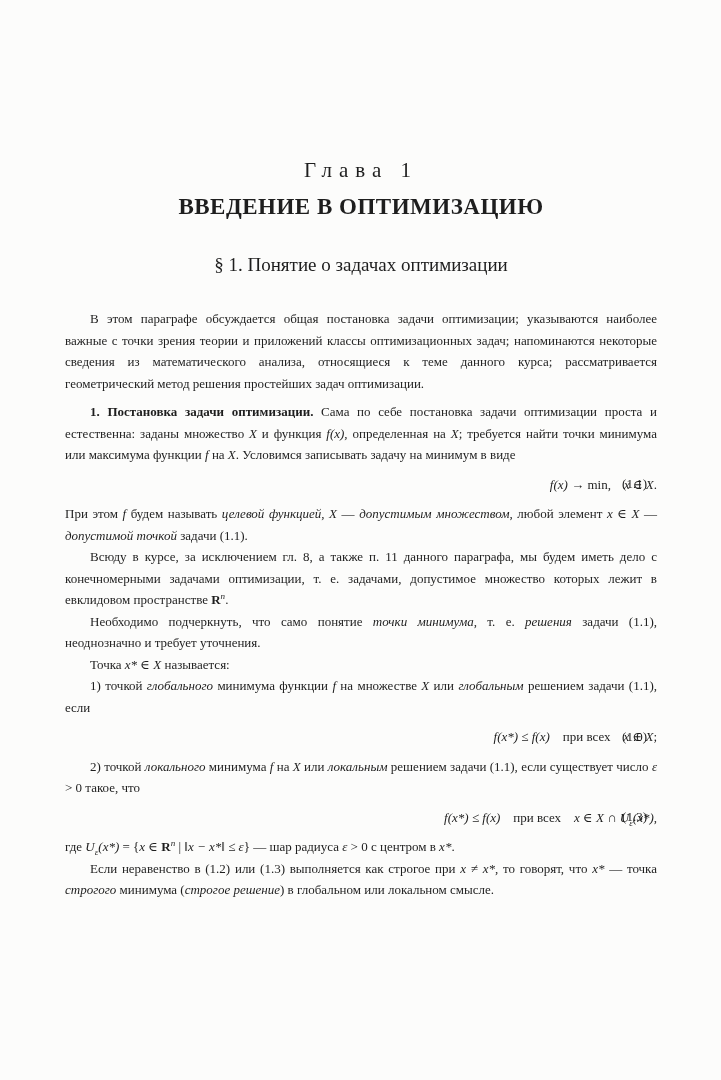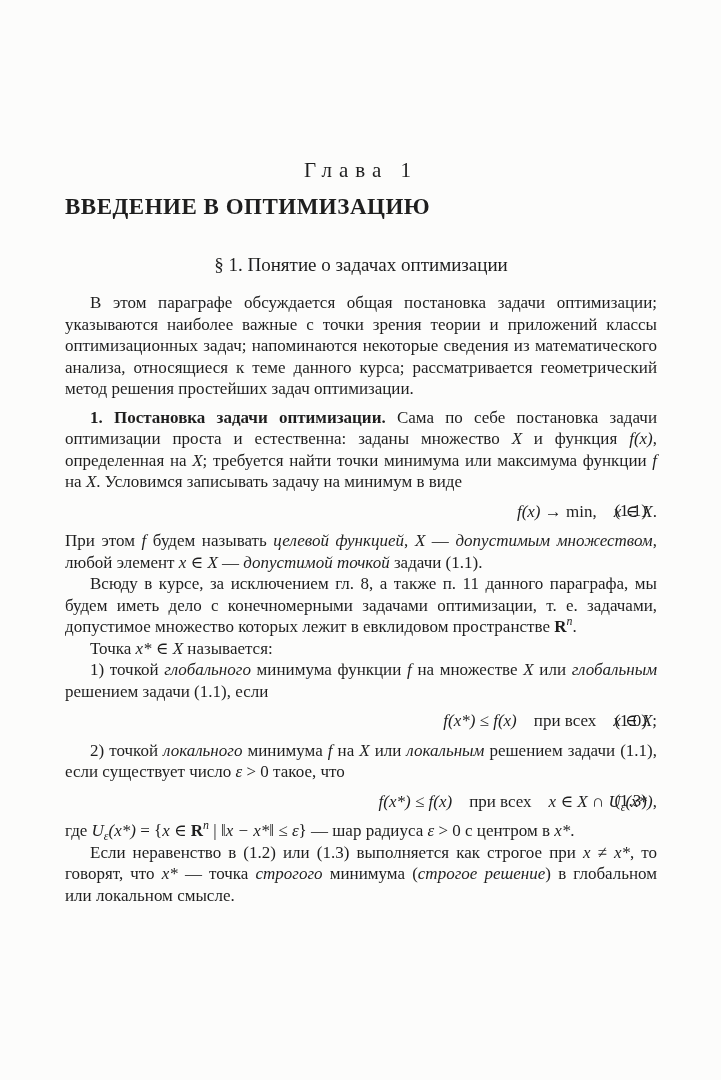--- a/index.html
+++ b/index.html
@@ -16,34 +16,35 @@
     overflow: hidden;
   }
   .chapter-label {
     text-align: center;
     font-size: 21px;
     letter-spacing: 7px;
     font-weight: normal;
     margin: 0;
   }
   .chapter-title {
+    text-align: center;
     font-size: 23px;
     font-weight: bold;
     letter-spacing: 0.5px;
     margin: 11px 0 0 0;
   }
   .section-title {
     text-align: center;
     font-size: 19px;
     font-weight: normal;
     margin: 34px 0 0 0;
   }
   .content {
-    margin-top: 16px;
-    font-size: 17px;
+    margin-top: 32px;
+    font-size: 13px;
     line-height: 21.5px;
     text-align: justify;
   }
   .para { margin: 0; }
   .para.indent { text-indent: 25px; }
   .para.space-before { margin-top: 7px; }
   .s-n  { }
   .s-i  { font-style: italic; }
   .s-b  { font-weight: bold; }
   .s-m  { font-style: italic; }
@@ -70,20 +71,21 @@
 <div class="page">
   <div class="chapter-label">Глава 1</div>
   <h1 class="chapter-title">ВВЕДЕНИЕ В ОПТИМИЗАЦИЮ</h1>
   <h2 class="section-title">§ 1. Понятие о задачах оптимизации</h2>
   <div class="content">
       <p class="para indent"><span class="s-n">В этом параграфе обсуждается общая постановка задачи оптимизации; указываются наиболее важные с точки зрения теории и приложений классы оптимизационных задач; напоминаются некоторые сведения из математического анализа, относящиеся к теме данного курса; рассматривается геометрический метод решения простейших задач оптимизации.</span></p>
       <p class="para indent space-before"><span class="s-b">1. Постановка задачи оптимизации.</span><span class="s-n"> Сама по себе постановка задачи оптимизации проста и естественна: заданы множество </span><span class="s-m">X</span><span class="s-n"> и функция </span><span class="s-m">f(x)</span><span class="s-n">, определенная на </span><span class="s-m">X</span><span class="s-n">; требуется найти точки минимума или максимума функции </span><span class="s-m">f</span><span class="s-n"> на </span><span class="s-m">X</span><span class="s-n">. Условимся записывать задачу на минимум в виде</span></p>
       <div class="eq-row"><span class="eq-body"><span class="s-m">f(x)</span><span class="s-n"> → min, </span><span class="s-m">x</span><span class="s-n"> ∈ </span><span class="s-m">X</span><span class="s-n">.</span></span><span class="eq-label">(1.1)</span></div>
       <p class="para"><span class="s-n">При этом </span><span class="s-m">f</span><span class="s-n"> будем называть </span><span class="s-i">целевой функцией</span><span class="s-n">, </span><span class="s-m">X</span><span class="s-n"> — </span><span class="s-i">допустимым множеством</span><span class="s-n">, любой элемент </span><span class="s-m">x</span><span class="s-n"> ∈ </span><span class="s-m">X</span><span class="s-n"> — </span><span class="s-i">допустимой точкой</span><span class="s-n"> задачи (1.1).</span></p>
       <p class="para indent"><span class="s-n">Всюду в курсе, за исключением гл. 8, а также п. 11 данного параграфа, мы будем иметь дело с конечномерными задачами оптимизации, т. е. задачами, допустимое множество которых лежит в евклидовом пространстве </span><span class="s-mb">R</span><span class="s-msup">n</span><span class="s-n">.</span></p>
+      <p class="para indent"><span class="s-n">Необходимо подчеркнуть, что само понятие </span><span class="s-i">точки минимума</span><span class="s-n">, т. е. </span><span class="s-i">решения</span><span class="s-n"> задачи (1.1), неоднозначно и требует уточнения.</span></p>
       <p class="para indent"><span class="s-n">Точка </span><span class="s-m">x*</span><span class="s-n"> ∈ </span><span class="s-m">X</span><span class="s-n"> называется:</span></p>
       <p class="para indent"><span class="s-n">1) точкой </span><span class="s-i">глобального</span><span class="s-n"> минимума функции </span><span class="s-m">f</span><span class="s-n"> на множестве </span><span class="s-m">X</span><span class="s-n"> или </span><span class="s-i">глобальным</span><span class="s-n"> решением задачи (1.1), если</span></p>
       <div class="eq-row"><span class="eq-body"><span class="s-m">f(x*)</span><span class="s-n"> ≤ </span><span class="s-m">f(x)</span><span class="s-n"> при всех </span><span class="s-m">x</span><span class="s-n"> ∈ </span><span class="s-m">X</span><span class="s-n">;</span></span><span class="eq-label">(1.0)</span></div>
       <p class="para indent"><span class="s-n">2) точкой </span><span class="s-i">локального</span><span class="s-n"> минимума </span><span class="s-m">f</span><span class="s-n"> на </span><span class="s-m">X</span><span class="s-n"> или </span><span class="s-i">локальным</span><span class="s-n"> решением задачи (1.1), если существует число </span><span class="s-m">ε</span><span class="s-n"> &gt; 0 такое, что</span></p>
       <div class="eq-row"><span class="eq-body"><span class="s-m">f(x*)</span><span class="s-n"> ≤ </span><span class="s-m">f(x)</span><span class="s-n"> при всех </span><span class="s-m">x</span><span class="s-n"> ∈ </span><span class="s-m">X</span><span class="s-n"> ∩ </span><span class="s-m">U</span><span class="s-msub">ε</span><span class="s-m">(x*)</span><span class="s-n">,</span></span><span class="eq-label">(1.3)</span></div>
       <p class="para"><span class="s-n">где </span><span class="s-m">U</span><span class="s-msub">ε</span><span class="s-m">(x*)</span><span class="s-n"> = {</span><span class="s-m">x</span><span class="s-n"> ∈ </span><span class="s-mb">R</span><span class="s-msup">n</span><span class="s-n"> | ‖</span><span class="s-m">x − x*</span><span class="s-n">‖ ≤ </span><span class="s-m">ε</span><span class="s-n">} — шар радиуса </span><span class="s-m">ε</span><span class="s-n"> &gt; 0 с центром в </span><span class="s-m">x*</span><span class="s-n">.</span></p>
       <p class="para indent"><span class="s-n">Если неравенство в (1.2) или (1.3) выполняется как строгое при </span><span class="s-m">x</span><span class="s-n"> ≠ </span><span class="s-m">x*</span><span class="s-n">, то говорят, что </span><span class="s-m">x*</span><span class="s-n"> — точка </span><span class="s-i">строгого</span><span class="s-n"> минимума (</span><span class="s-i">строгое решение</span><span class="s-n">) в глобальном или локальном смысле.</span></p>
     </div>
 </div>
 

